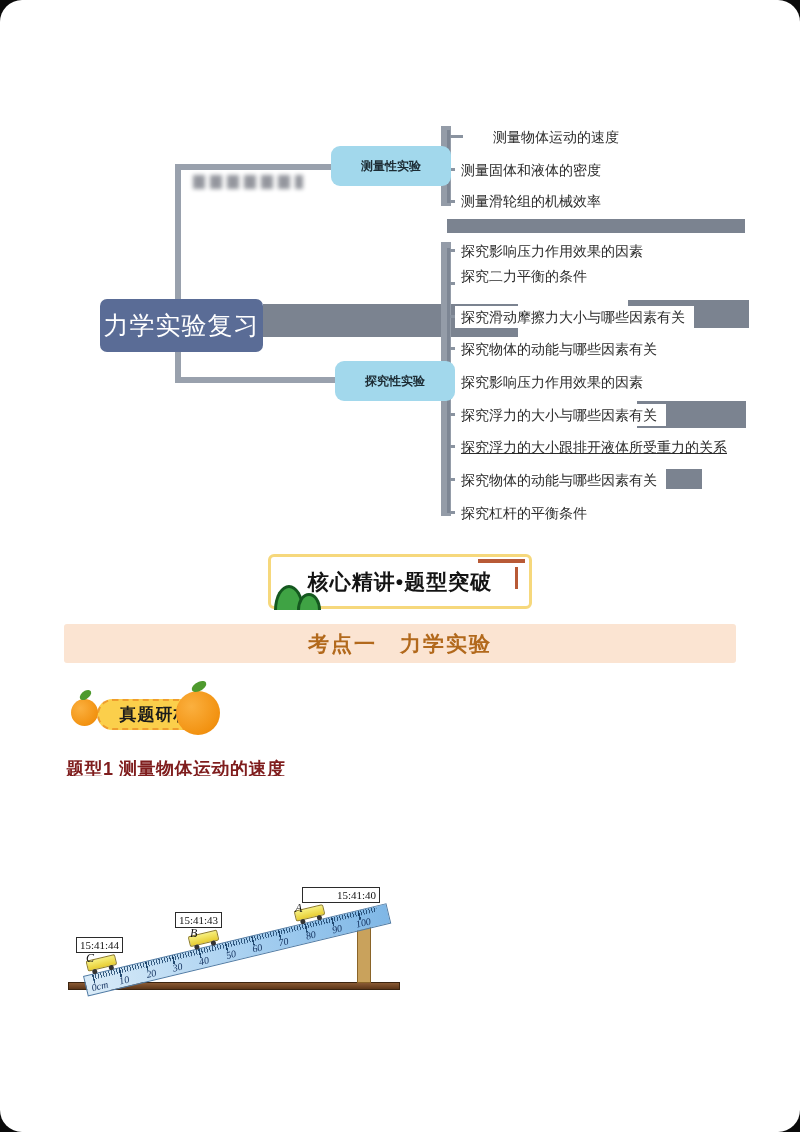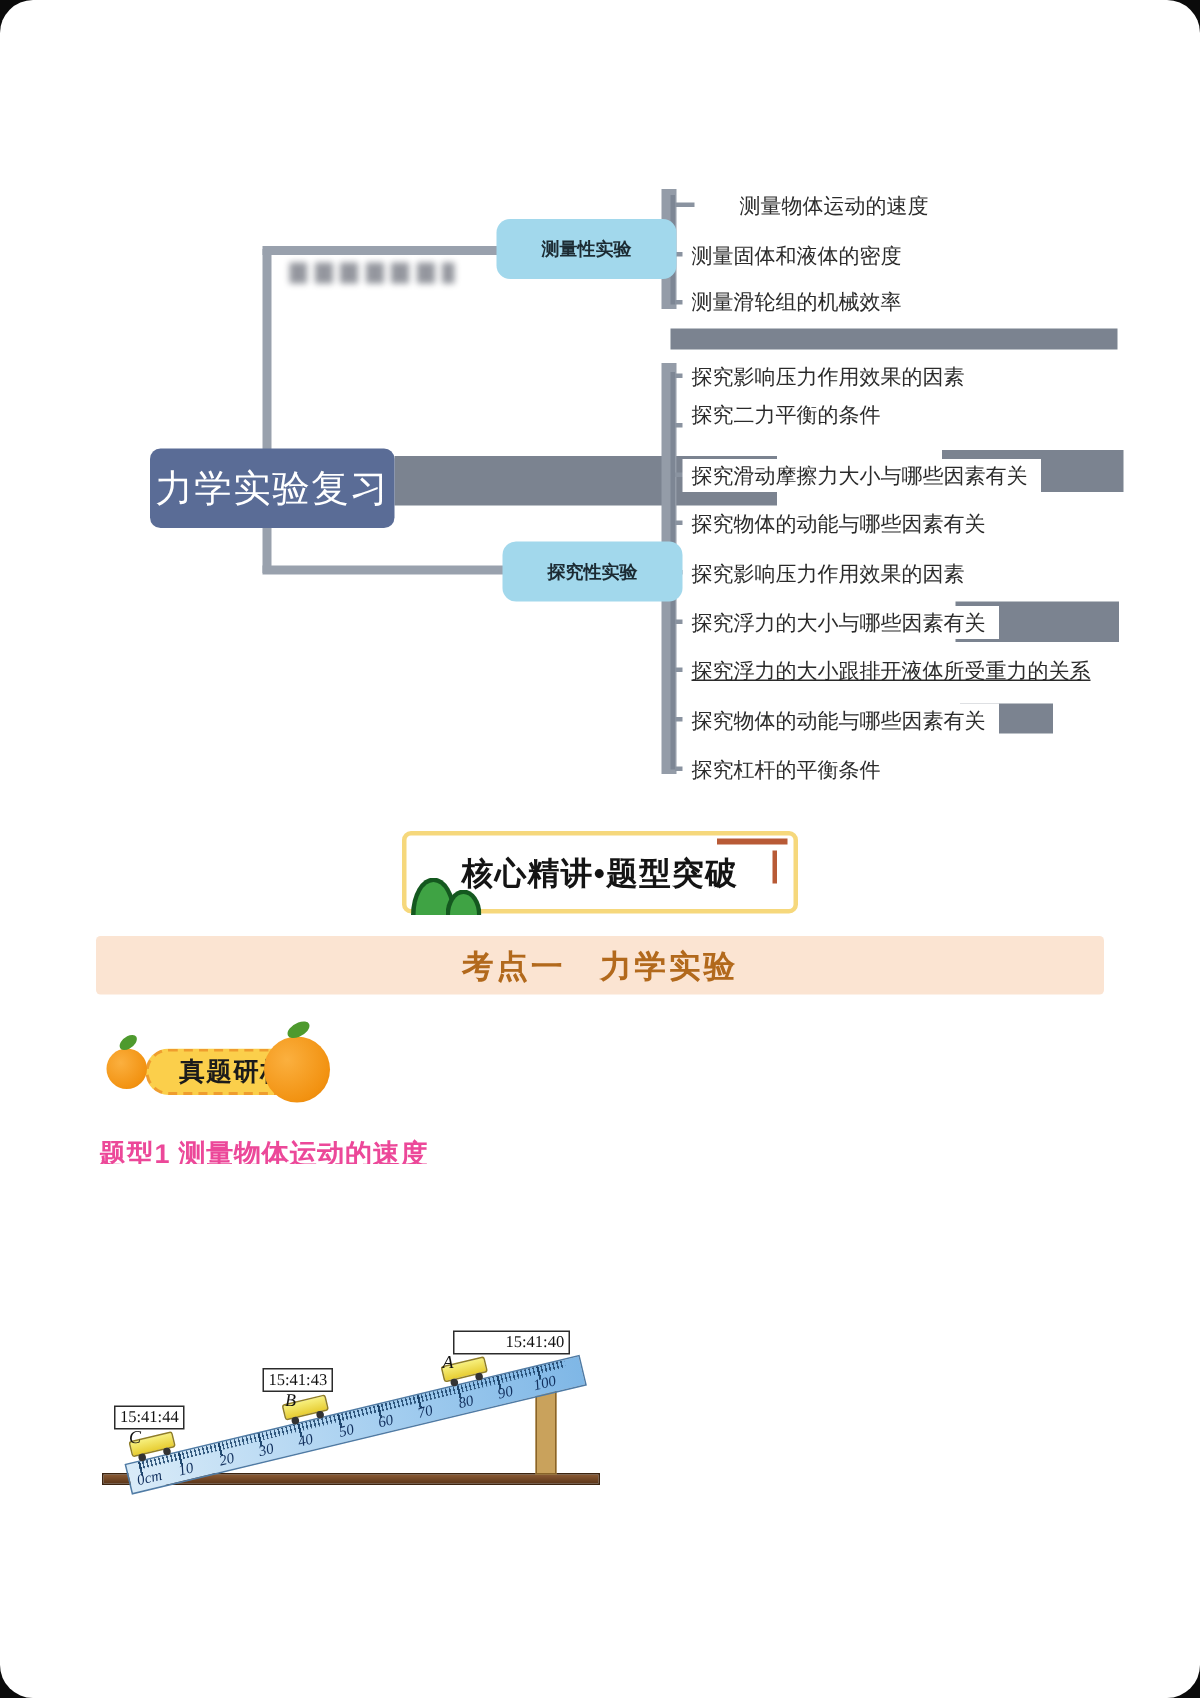--- a/index.html
+++ b/index.html
@@ -49,21 +49,21 @@
           background:radial-gradient(circle at 35% 35%,#fbb câ3f,#f29211);
           background:radial-gradient(circle at 35% 35%,#fbb03f 0%,#f29211 70%,#e07f06 100%);}
   .orange-sm{left:71px;top:699px;width:27px;height:27px;}
   .orange-lg{left:176px;top:691px;width:44px;height:44px;}
   .leafy{position:absolute;background:#4e9a2e;border-radius:60% 40% 60% 40%;z-index:6;}
   .leafy-sm{left:79px;top:691px;width:13px;height:8px;transform:rotate(-28deg);}
   .leafy-lg{left:191px;top:682px;width:16px;height:9px;transform:rotate(-22deg);}
 
   
   .green-heading{position:absolute;left:66px;top:757px;width:360px;height:19px;overflow:hidden;z-index:2;}
-  .green-heading span{font-size:18px;line-height:25px;font-weight:bold;color:#ec4899;letter-spacing:.5px;}
+  .green-heading span{font-size:18px;line-height:25px;font-weight:bold;color:#7f1d1d;letter-spacing:.5px;}
 
   
   .figure{position:absolute;left:62px;top:874px;width:362px;height:130px;z-index:2;}
   .ground{position:absolute;left:6px;top:108px;width:332px;height:8px;
           background:linear-gradient(#8a5a34,#5c3619);border:1px solid #3c2410;box-sizing:border-box;}
   .support{position:absolute;left:295px;top:51px;width:14px;height:58px;background:#c9a25c;
            border:1px solid #8a6428;box-sizing:border-box;}
   .ruler{position:absolute;left:21px;top:102px;width:312px;height:21px;
          transform-origin:0 0;transform:rotate(-13.5deg);
          background:linear-gradient(90deg,#d9ebf8 0%,#a6cff0 55%,#7fb7e6 100%);

